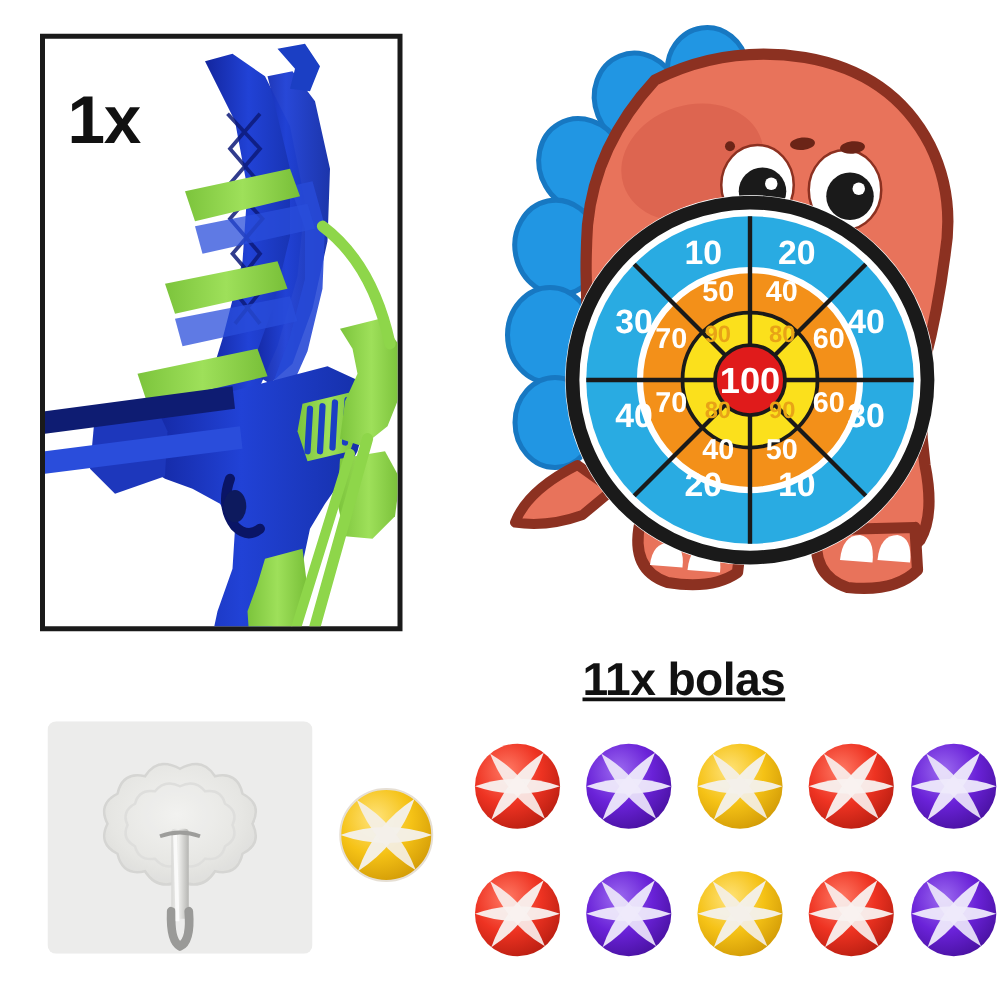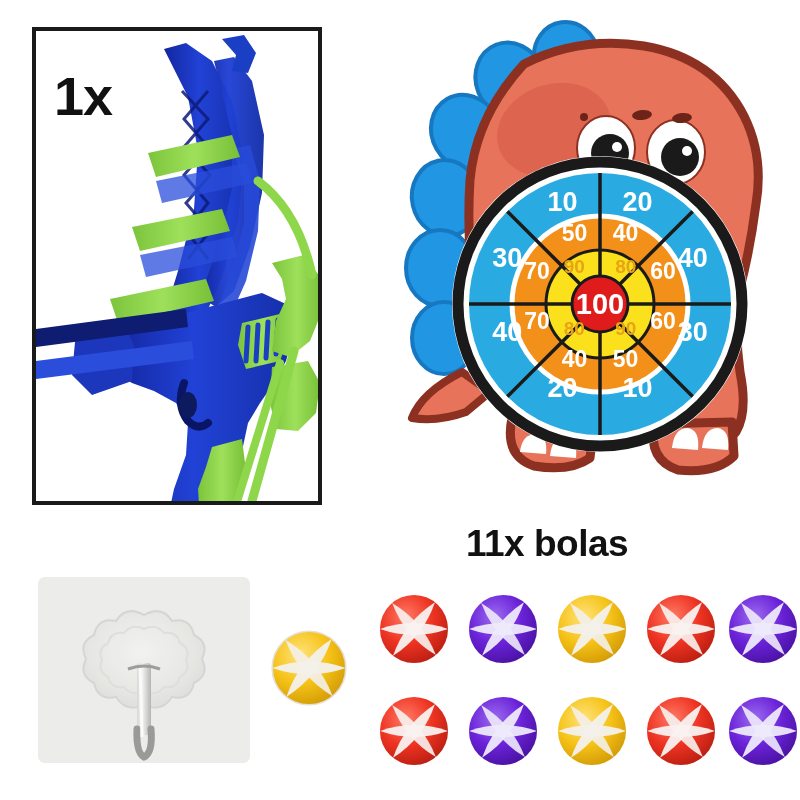--- a/index.html
+++ b/index.html
@@ -58,20 +58,21 @@
   
   #bolas-label {
     position: absolute;
     left: 466px;
     top: 525px;
     font-size: 37px;
     font-weight: bold;
     color: #111111;
     letter-spacing: -0.5px;
     line-height: 1;
+    text-decoration: underline;
   }
   #balls-area {
     position: absolute;
     left: 265px;
     top: 580px;
     width: 535px;
     height: 200px;
   }
   .ball {
     position: absolute;

